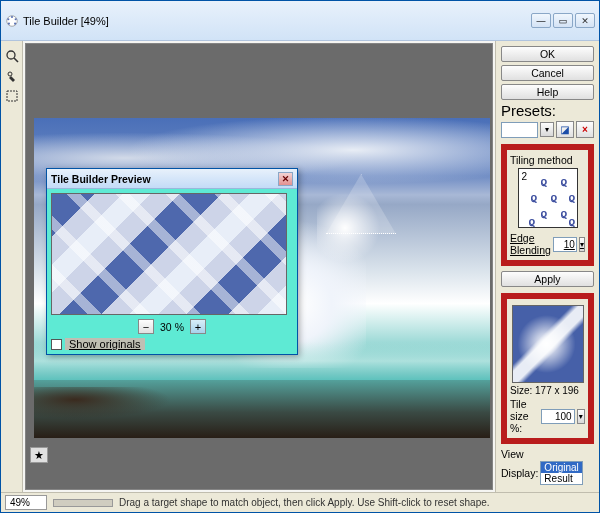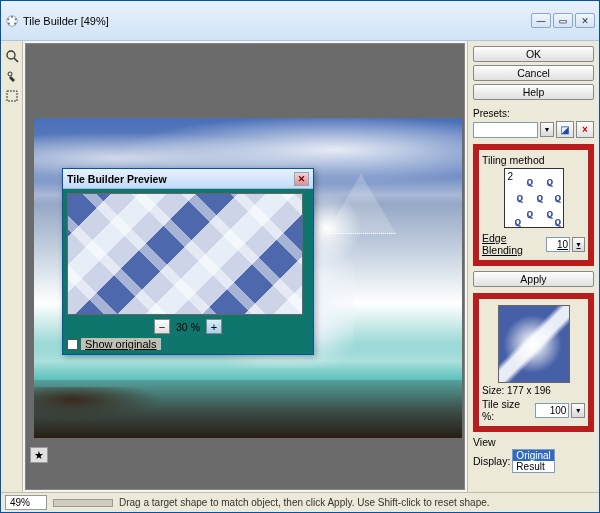--- a/index.html
+++ b/index.html
@@ -20,24 +20,24 @@
     .clouds { position: absolute; top: 0; left: 0; right: 0; height: 25%; background: radial-gradient(ellipse at 70% 40%, #e8edf5 0%, rgba(232,237,245,0) 50%), radial-gradient(ellipse at 20% 50%, #d2dae8 0%, rgba(210,218,232,0) 45%); }
     .splash1 { position: absolute; top: 28%; left: 42%; width: 140px; height: 160px; background: radial-gradient(circle at 50% 60%, #fff 0%, #f0f4fb 30%, rgba(240,244,251,0) 70%); }
     .splash2 { position: absolute; top: 22%; left: 62%; width: 70px; height: 80px; background: radial-gradient(circle at 40% 50%, #fff 0%, rgba(255,255,255,0) 60%); }
     .foam { position: absolute; top: 70%; left: 0; right: 0; height: 12%; background: linear-gradient(to bottom, rgba(255,255,255,0), rgba(200,235,232,0.7), #5ec2bd); }
     .rocks { position: absolute; bottom: 6%; left: 0; width: 30%; height: 10%; background: radial-gradient(ellipse at 30% 40%, #3a2a1e 0%, rgba(58,42,30,0) 70%); }
     .target-shape { position: absolute; top: 130px; left: 300px; width: 70px; height: 60px; border: 1px dotted #fff; clip-path: polygon(50% 0%, 100% 100%, 0% 100%); background: rgba(255,255,255,0.2); }
     .statusbar { height: 20px; background: #ece9d8; border-top: 1px solid #c0bdae; display: flex; align-items: center; padding: 0 4px; gap: 6px; }
     .statusbar .zoom-box { width: 42px; border: 1px solid #999; background: #fff; padding: 1px 4px; font-size: 10px; }
     .statusbar .slider-track { width: 60px; height: 8px; background: #d0cdc0; border: 1px solid #999; }
     .statusbar .hint { font-size: 10px; color: #333; }
-    .right-panel { width: 132px; background: #ece9d8; border-left: 1px solid #c0bdae; padding: 4px 5px; display: flex; flex-direction: column; gap: 1px; font-size: 10.5px; }
+    .right-panel { width: 104px; background: #ece9d8; border-left: 1px solid #c0bdae; padding: 4px 5px; display: flex; flex-direction: column; gap: 1px; font-size: 10.5px; }
     .btn { background: linear-gradient(to bottom, #fdfdfd, #e0e0e0); border: 1px solid #888; border-radius: 2px; text-align: center; padding: 1px 0; font-size: 10.5px; cursor: pointer; margin: 1px 0; }
     .btn.wide { width: 100%; }
-    .group-title { margin-top: 6px; margin-bottom: 1px; font-size: 10px; }
+    .group-title { margin-top: 0; margin-bottom: 1px; font-size: 15px; }
     .group-box { border: 6px solid #b91c1c; padding: 4px 3px 4px 3px; background: #ece9d8; }
     .presets-row { display: flex; align-items: center; gap: 2px; }
     .presets-input { flex: 1; height: 16px; border: 1px solid #7f9db9; background: #fff; }
     .icon-btn { width: 18px; height: 17px; border: 1px solid #888; background: linear-gradient(to bottom, #fdfdfd, #e0e0e0); display: flex; align-items: center; justify-content: center; font-size: 10px; cursor: pointer; }
     .icon-btn.del { color: #c00; font-weight: bold; }
     .tiling-thumb { width: 60px; height: 60px; border: 1px solid #333; background: #fff; margin: 2px auto 4px auto; position: relative; }
     .tiling-thumb .pat { position: absolute; width: 8px; height: 10px; color: #3b4d9e; font-size: 11px; font-weight: bold; }
     .tiling-thumb .num { position: absolute; top: 2px; left: 3px; font-size: 10px; background: #fff; }
     .edge-row { display: flex; align-items: center; gap: 2px; justify-content: space-between; text-decoration: underline; }
     .edge-row input { width: 24px; height: 15px; border: 1px solid #7f9db9; font-size: 10px; text-align: right; padding-right: 1px; }
@@ -48,21 +48,21 @@
     .tile-sz-row { display: flex; align-items: center; gap: 2px; }
     .tile-sz-row input { width: 34px; height: 15px; border: 1px solid #7f9db9; font-size: 10px; text-align: right; padding-right: 2px; }
     .view-label { margin-top: 3px; }
     .chk-row { display: flex; justify-content: space-between; align-items: center; }
     .chk-row input[type="checkbox"] { width: 12px; height: 12px; }
     .display-row { display: flex; align-items: center; gap: 2px; }
     .display-list { border: 1px solid #7f9db9; background: #fff; font-size: 10px; }
     .display-list .opt { padding: 0 3px; }
     .display-list .opt.sel { background: #316ac5; color: #fff; }
     
-    .preview-dlg { position: absolute; left: 36px; top: 124px; width: 252px; background: #0f766e; border: 1px solid #0053a6; box-shadow: 2px 2px 6px rgba(0,0,0,0.3); }
+    .preview-dlg { position: absolute; left: 20px; top: 124px; width: 252px; background: #5eead4; border: 1px solid #0053a6; box-shadow: 2px 2px 6px rgba(0,0,0,0.3); }
     .preview-dlg .dlg-title { height: 20px; background: linear-gradient(to bottom, #e8f1fb, #c3dbf7); display: flex; align-items: center; justify-content: space-between; padding: 0 4px; border-bottom: 1px solid #9ab7db; font-size: 10.5px; font-weight: bold; }
     .preview-dlg .dlg-close { width: 15px; height: 14px; border: 1px solid #8aa7c7; background: linear-gradient(to bottom, #f2d3d3, #e39090); font-size: 9px; display: flex; align-items: center; justify-content: center; cursor: pointer; color: #600; }
     .preview-dlg .dlg-body { padding: 4px; }
     .preview-canvas { width: 236px; height: 122px; border: 1px solid #666; background: repeating-linear-gradient(135deg, #4e68ad 0 30px, #cdd4e8 30px 50px, #e8eef8 50px 70px, #cdd4e8 70px 90px); position: relative; overflow: hidden; }
     .preview-canvas::before { content: ""; position: absolute; inset: 0; background: repeating-linear-gradient(45deg, rgba(255,255,255,0) 0 25px, rgba(255,255,255,0.5) 25px 35px); }
     .preview-controls { display: flex; align-items: center; gap: 6px; margin-top: 4px; }
     .pm-btn { width: 16px; height: 15px; border: 1px solid #888; background: linear-gradient(to bottom, #fdfdfd, #e0e0e0); display: flex; align-items: center; justify-content: center; font-size: 11px; cursor: pointer; }
     .pm-btn.plus { background: linear-gradient(to bottom, #d8eef8, #a7d2ec); }
     .preview-zoom { font-size: 10.5px; }
     .show-orig-row { margin-top: 4px; display: flex; align-items: center; gap: 3px; text-decoration: underline; }

